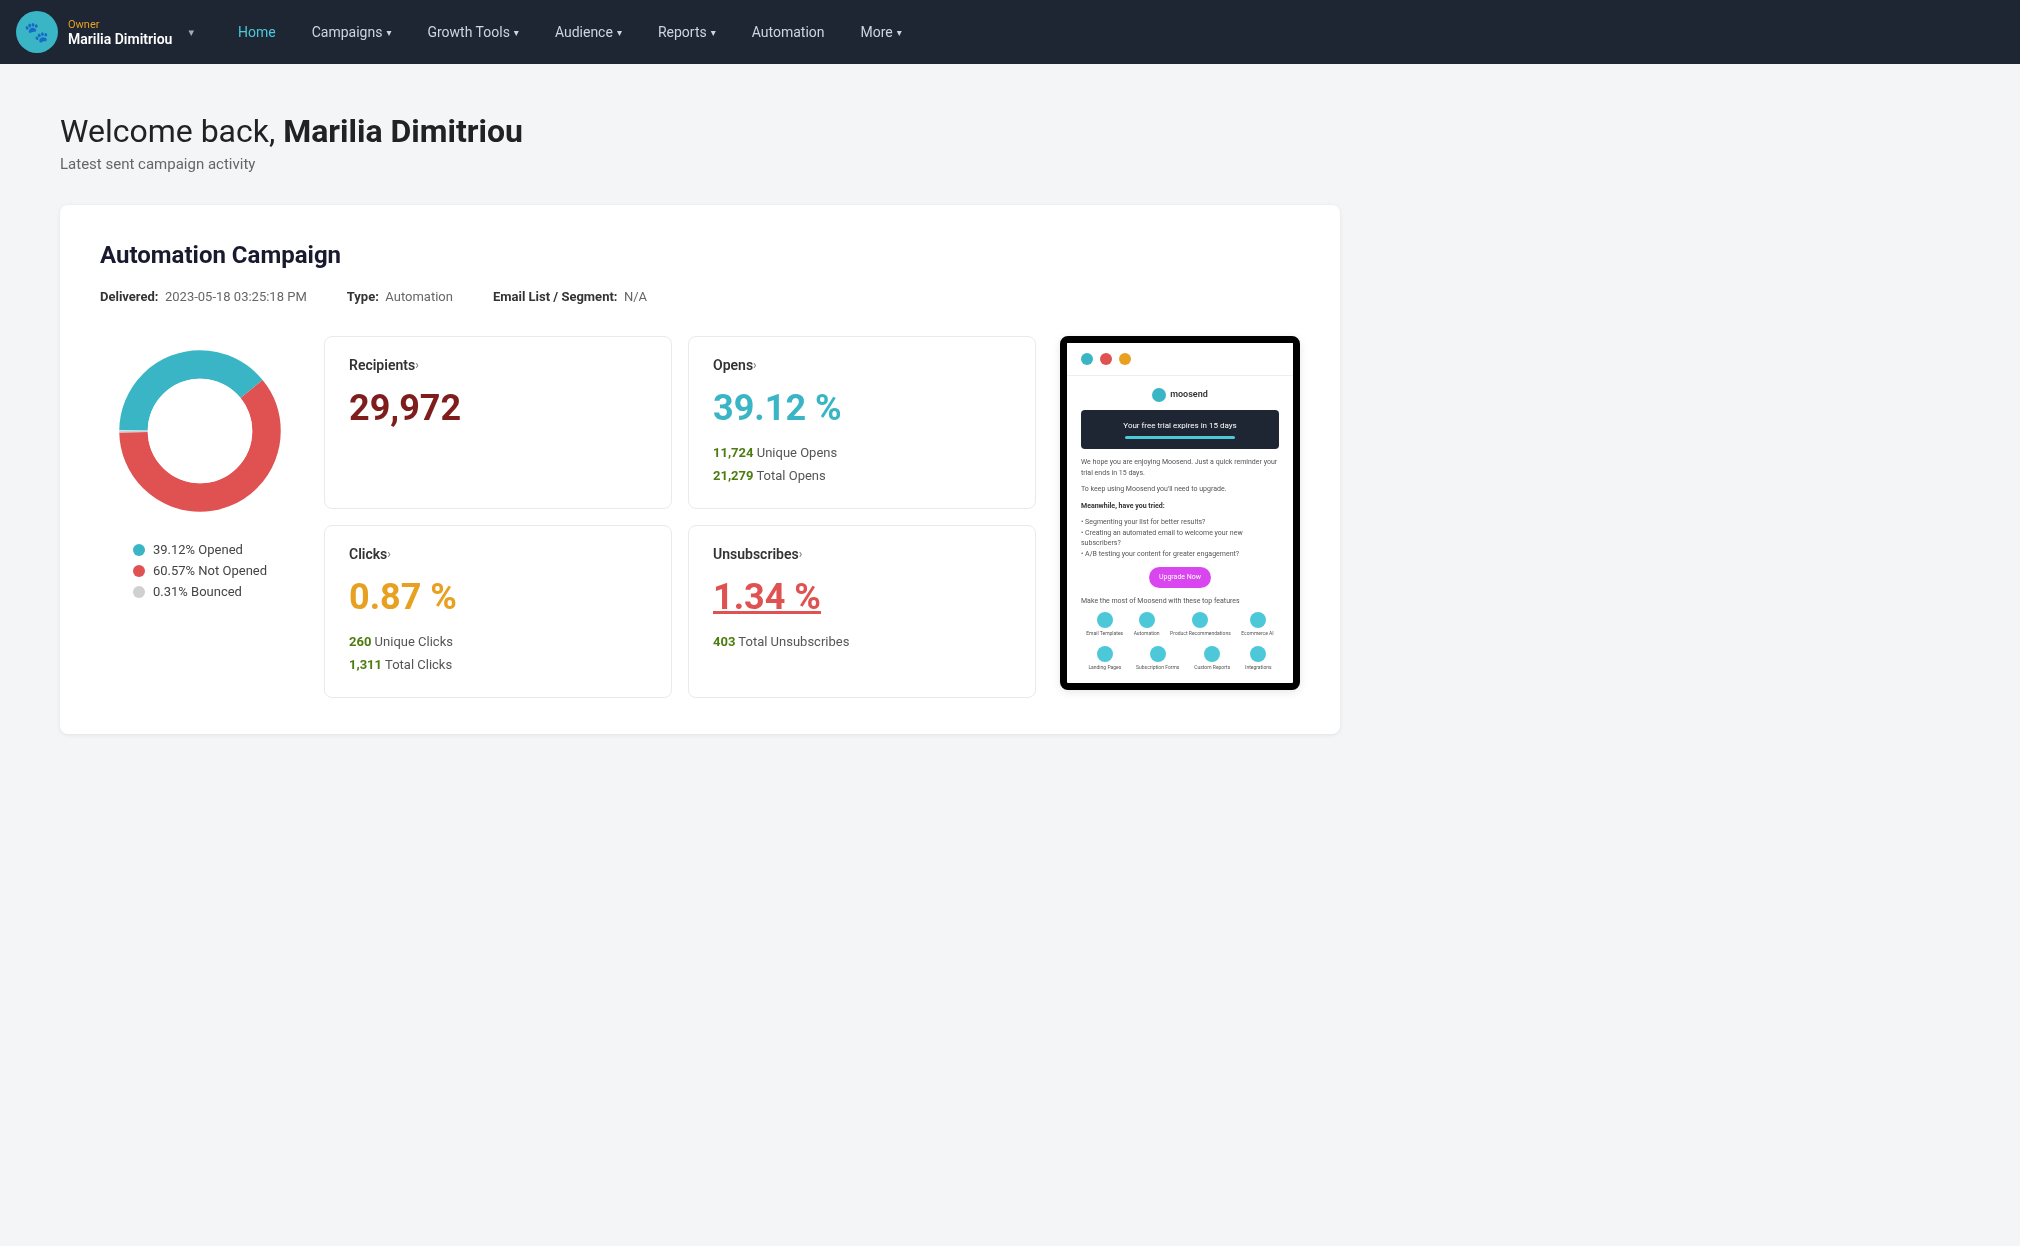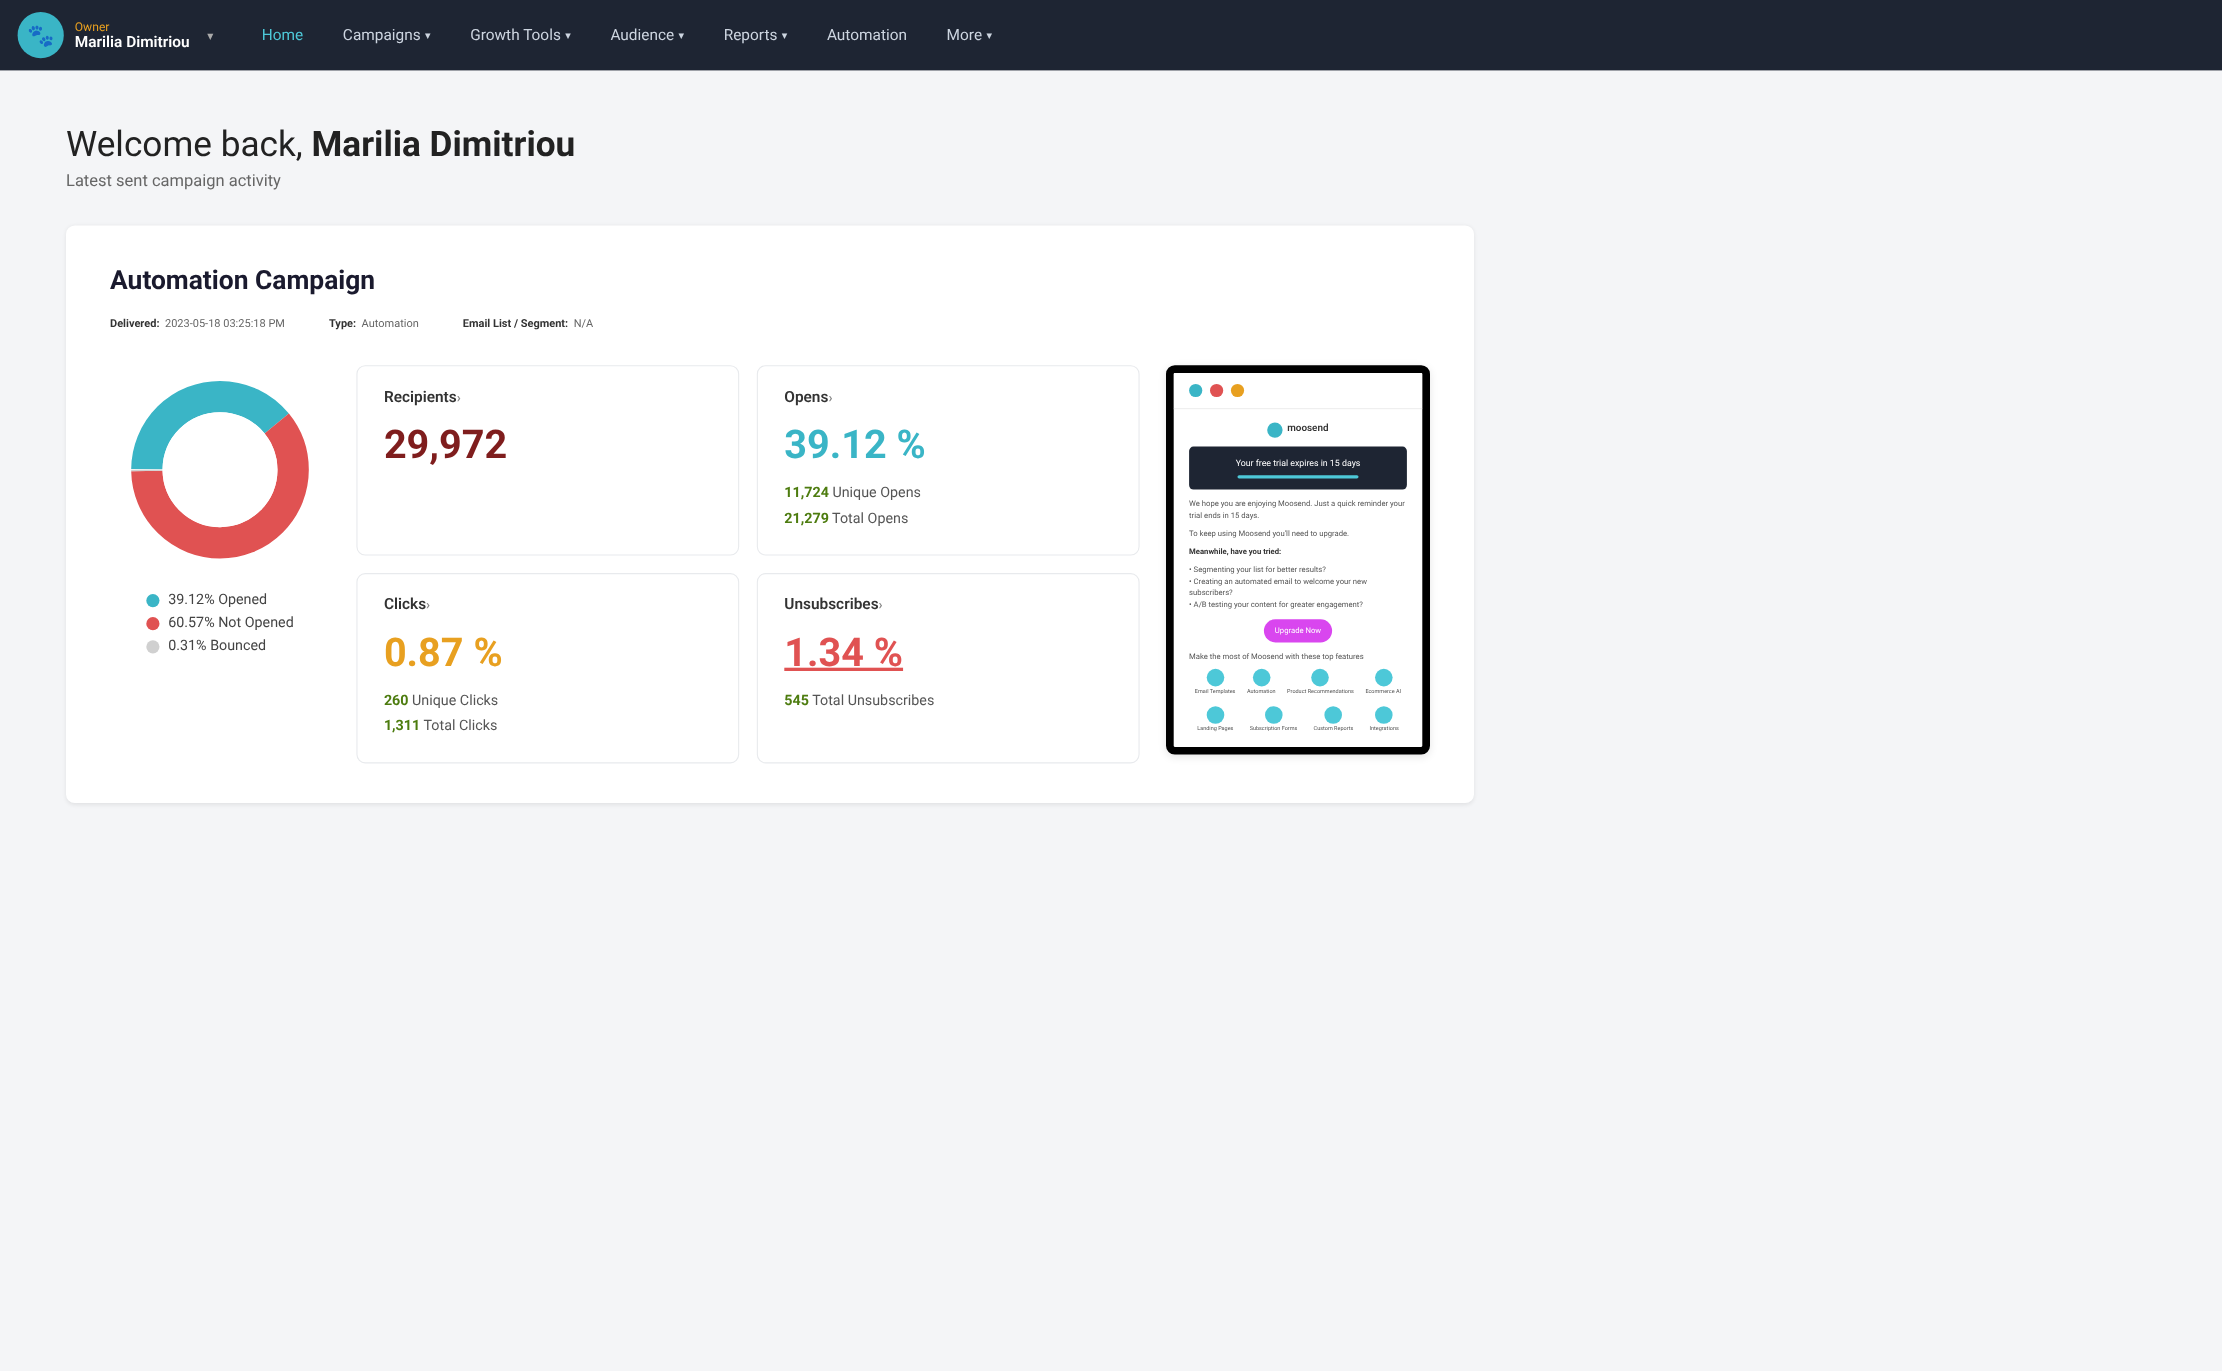--- a/index.html
+++ b/index.html
@@ -83,21 +83,21 @@
     .campaign-title {
       font-size: 24px;
       font-weight: 700;
       color: #1a1a2e;
       margin-bottom: 20px;
     }
     .campaign-meta {
       display: flex;
       gap: 40px;
       margin-bottom: 32px;
-      font-size: 10px;
+      font-size: 13px;
       color: #666;
     }
     .campaign-meta span strong { color: #333; }
 
     
     .stats-area {
       display: flex;
       gap: 24px;
       align-items: flex-start;
     }
@@ -377,21 +377,21 @@
           </div>
         </div>
 
         <div class="stat-box">
           <div class="stat-box-header">
             <span>Unsubscribes</span>
             <span class="chevron">›</span>
           </div>
           <div class="stat-main-value red">1.34 %</div>
           <div class="stat-sub-values">
-            <div><strong>545</strong> Total Unsubscribes</div>
+            <div><strong>403</strong> Total Unsubscribes</div>
           </div>
         </div>
       </div>
 
       <div class="email-preview-wrapper">
         <div class="email-preview-titlebar">
           <span class="titlebar-dot" style="background:#3ab5c6;"></span>
           <span class="titlebar-dot" style="background:#e05252;"></span>
           <span class="titlebar-dot" style="background:#e8a020;"></span>
         </div>

